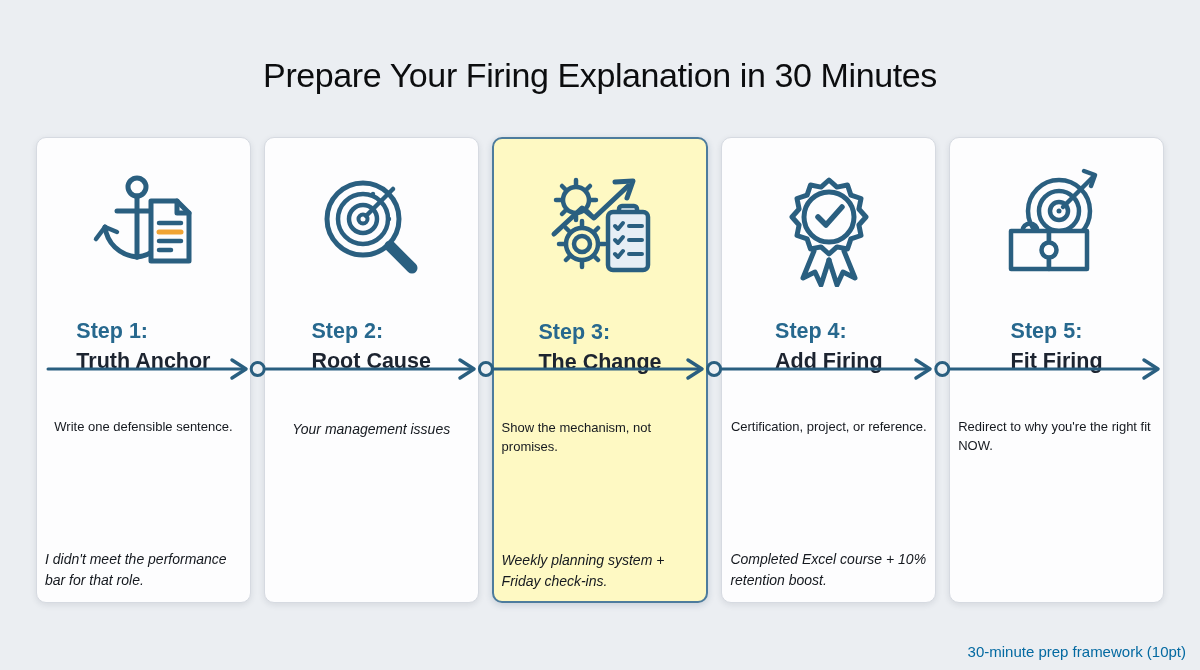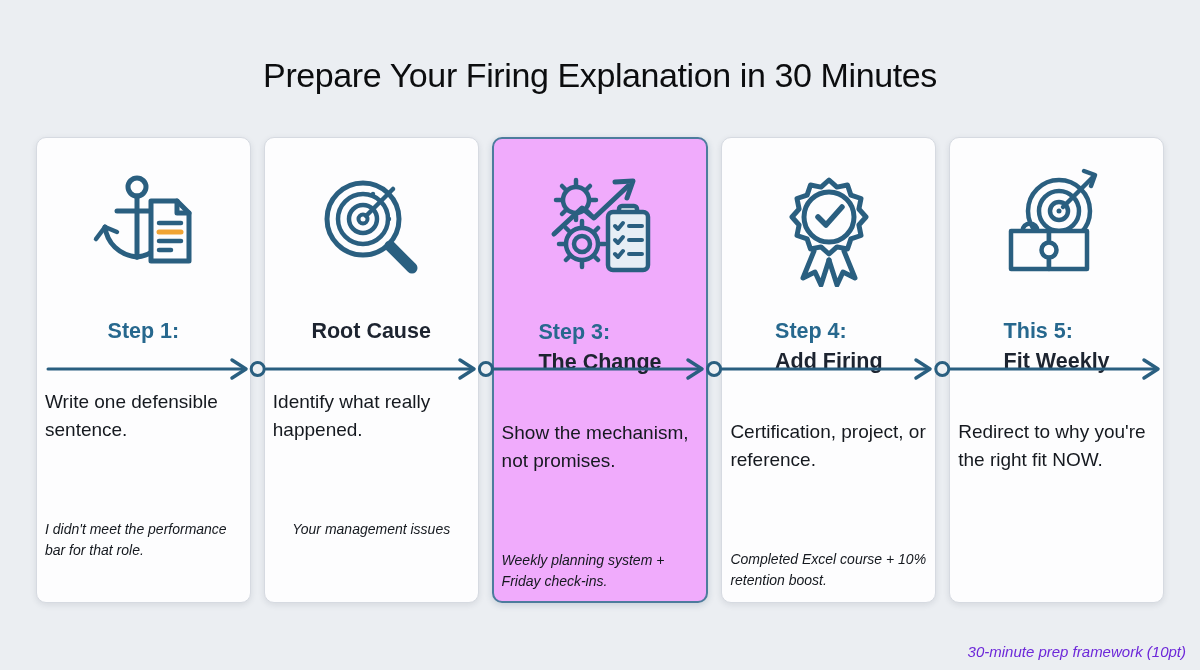--- a/index.html
+++ b/index.html
@@ -20,36 +20,36 @@
   }
   .card{
     flex:1;box-sizing:border-box;
     background:#fdfdfe;border:1.5px solid #d6dae1;border-radius:10px;
     box-shadow:0 2px 6px rgba(30,40,60,.10);
     display:flex;flex-direction:column;align-items:center;text-align:left;
     padding:0 8px;
     gap:14px;
   }
   .card.active{
-    background:#f0abfc;border:2px solid #4d7c9d;
+    background:#fef9c3;border:2px solid #4d7c9d;
     box-shadow:0 2px 7px rgba(25,60,95,.18);
   }
   .icon-wrap{height:150px;margin-top:14px;display:flex;align-items:center;justify-content:center;}
   .step-title{font-size:21.5px;font-weight:700;line-height:1.4;}
   .step-label{display:block;color:#27688e;}
   .step-name{display:block;color:#1d2430;}
-  .desc{margin-top:28px;font-size:19px;line-height:1.45;color:#15191f;min-height:88px;}
+  .desc{margin-top:28px;font-size:13px;line-height:1.45;color:#15191f;min-height:88px;}
   .example{margin-top:29px;font-style:italic;font-size:14px;line-height:1.48;color:#15191f;}
   .timeline{
     position:absolute;left:0;top:349px;width:1200px;height:40px;
     z-index:5;pointer-events:none;
   }
   .footer{
     position:absolute;right:14px;bottom:10px;
-    font-size:15px;color:#6d28d9;font-style:italic;
+    font-size:15px;color:#0369a1;
   }
 </style>
 </head>
 <body>
 
 <div class="title">Prepare Your Firing Explanation in 30 Minutes</div>
 
 <div class="cards">
 
   <div class="card">
@@ -67,20 +67,21 @@
           <path d="M 34 -26 V -14 H 46"></path>
           <path d="M 16 -4 H 38" stroke-width="4.5"></path>
           <path d="M 16 5 H 38" stroke="#f0a434" stroke-width="5"></path>
           <path d="M 16 14 H 38" stroke-width="4.5"></path>
           <path d="M 16 23 H 28" stroke-width="4.5"></path>
         </g>
       </svg>
     </div>
     <div class="step-title">
       <span class="step-label">Step 1:</span>
+      <span class="step-name">Truth Anchor</span>
     </div>
     <div class="desc">Write one defensible sentence.</div>
     <div class="example">I didn't meet the performance bar for that role.</div>
   </div>
 
   <div class="card">
     <div class="icon-wrap">
       <svg width="120" height="120" viewBox="-60 -60 120 120">
         <g stroke="#2a5f80" fill="none" stroke-width="5" stroke-linecap="round">
           <circle cx="-8" cy="-8" r="36"></circle>
@@ -88,23 +89,23 @@
           <circle cx="-8" cy="-8" r="14" stroke-width="4.5"></circle>
           <circle cx="-8" cy="-8" r="4.5" stroke-width="4"></circle>
           <path d="M -5 -11 L 22 -38" stroke-width="4.5"></path>
           <circle cx="2" cy="-33" r="2.2" fill="#2a5f80" stroke="none"></circle>
           <circle cx="18" cy="-8" r="2.2" fill="#2a5f80" stroke="none"></circle>
           <path d="M 19 19 L 41 41" stroke-width="11"></path>
         </g>
       </svg>
     </div>
     <div class="step-title">
+      <span class="step-label">Step 2:</span>
       <span class="step-name">Root Cause</span>
     </div>
-    <div class="desc">Identify what really happened.</div>
     <div class="example">Your management issues</div>
   </div>
 
   <div class="card active">
     <div class="icon-wrap">
       <svg width="120" height="120" viewBox="-60 -60 120 120">
         <g stroke="#2a5f80" fill="none" stroke-width="4.5" stroke-linecap="round" stroke-linejoin="round">
           <circle cx="-24" cy="-28" r="13"></circle>
           <path d="M -10 -28 L -4 -28 M -14 -38 L -10 -42 M -24 -42 L -24 -48 M -34 -38 L -38 -42 M -38 -28 L -44 -28 M -34 -18 L -38 -14 M -24 -14 L -24 -8 M -14 -18 L -10 -14"></path>
           <circle cx="-18" cy="16" r="16"></circle>
@@ -159,22 +160,22 @@
           <path d="M 6 -20 L 36 -50"></path>
           <path d="M 27 -56 L 38 -52 L 34 -41"></path>
           <circle cx="-27" cy="4" r="7.5"></circle>
           <rect x="-46" y="4" width="38" height="38" fill="#fdfdfe"></rect>
           <rect x="-8" y="4" width="38" height="38" fill="#fdfdfe"></rect>
           <circle cx="-8" cy="23" r="7.5" fill="#fdfdfe"></circle>
         </g>
       </svg>
     </div>
     <div class="step-title">
-      <span class="step-label">This 5:</span>
-      <span class="step-name">Fit Weekly</span>
+      <span class="step-label">Step 5:</span>
+      <span class="step-name">Fit Firing</span>
     </div>
     <div class="desc">Redirect to why you're the right fit NOW.</div>
   </div>
 
 </div>
 
 <svg class="timeline" width="1200" height="40" viewBox="0 0 1200 40">
   <g stroke="#2a5f80" fill="none" stroke-width="3" stroke-linecap="round" stroke-linejoin="round">
     <line x1="48" y1="20" x2="244" y2="20"></line>
     <line x1="266" y1="20" x2="472" y2="20"></line>

